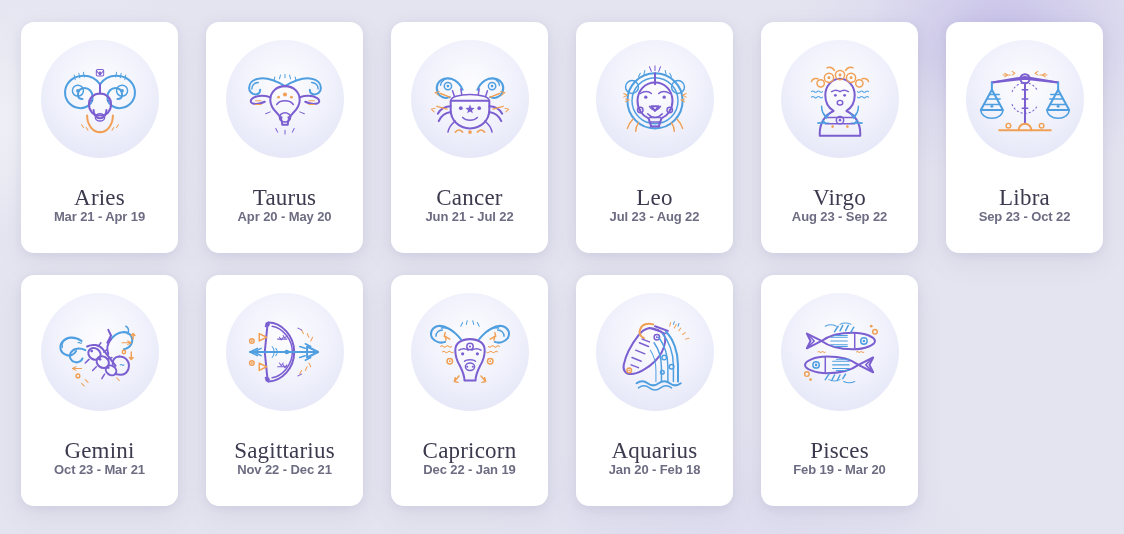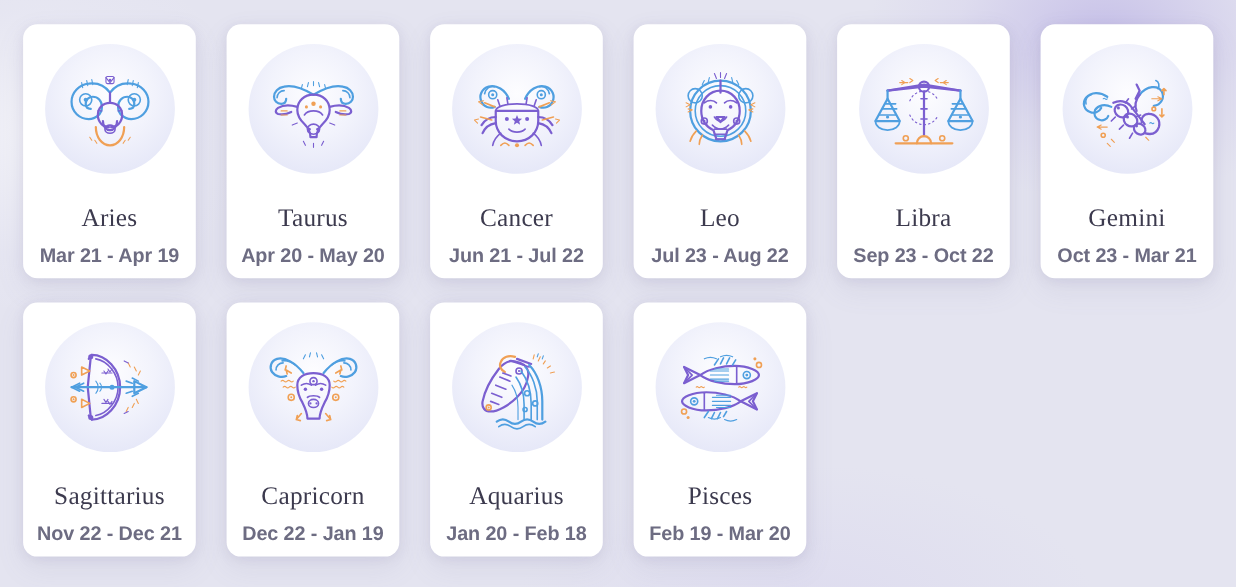--- a/index.html
+++ b/index.html
@@ -101,24 +101,23 @@
     color: #3c3a4e;
     letter-spacing: 0.2px;
     margin-top: 28px;
     line-height: 1;
     text-align: right;
     white-space: nowrap;
   }
 
   .card-dates {
     font-family: "Liberation Sans", sans-serif;
-    font-size: 18px;
+    font-size: 13px;
     font-weight: bold;
     color: #6d6c82;
-    margin-top: 13px;
     letter-spacing: -0.1px;
     text-align: center;
     white-space: nowrap;
   }
 
   
   .ln { fill: none; stroke-linecap: round; stroke-linejoin: round; }
   .p  { stroke: #7b5fd0; }  
   .b  { stroke: #4f9fe0; }  
   .o  { stroke: #f0a055; }  
@@ -165,20 +164,29 @@
       <div class="card-dates">Jun 21 - Jul 22</div>
     </div>
     <div class="zodiac-card">
       <div class="card-icon-wrap">
         <svg viewBox="0 0 100 100">
           <use xlink:href="#leo-lion-icon"></use>
         </svg>
       </div>
       <div class="card-name">Leo</div>
       <div class="card-dates">Jul 23 - Aug 22</div>
+    </div>
+    <div class="zodiac-card">
+      <div class="card-icon-wrap">
+        <svg viewBox="0 0 100 100">
+          <use xlink:href="#virgo-maiden-icon"></use>
+        </svg>
+      </div>
+      <div class="card-name">Virgo</div>
+      <div class="card-dates">Aug 23 - Sep 22</div>
     </div>
     <div class="zodiac-card">
       <div class="card-icon-wrap">
         <svg viewBox="0 0 100 100">
           <use xlink:href="#libra-scales-icon"></use>
         </svg>
       </div>
       <div class="card-name">Libra</div>
       <div class="card-dates">Sep 23 - Oct 22</div>
     </div>

